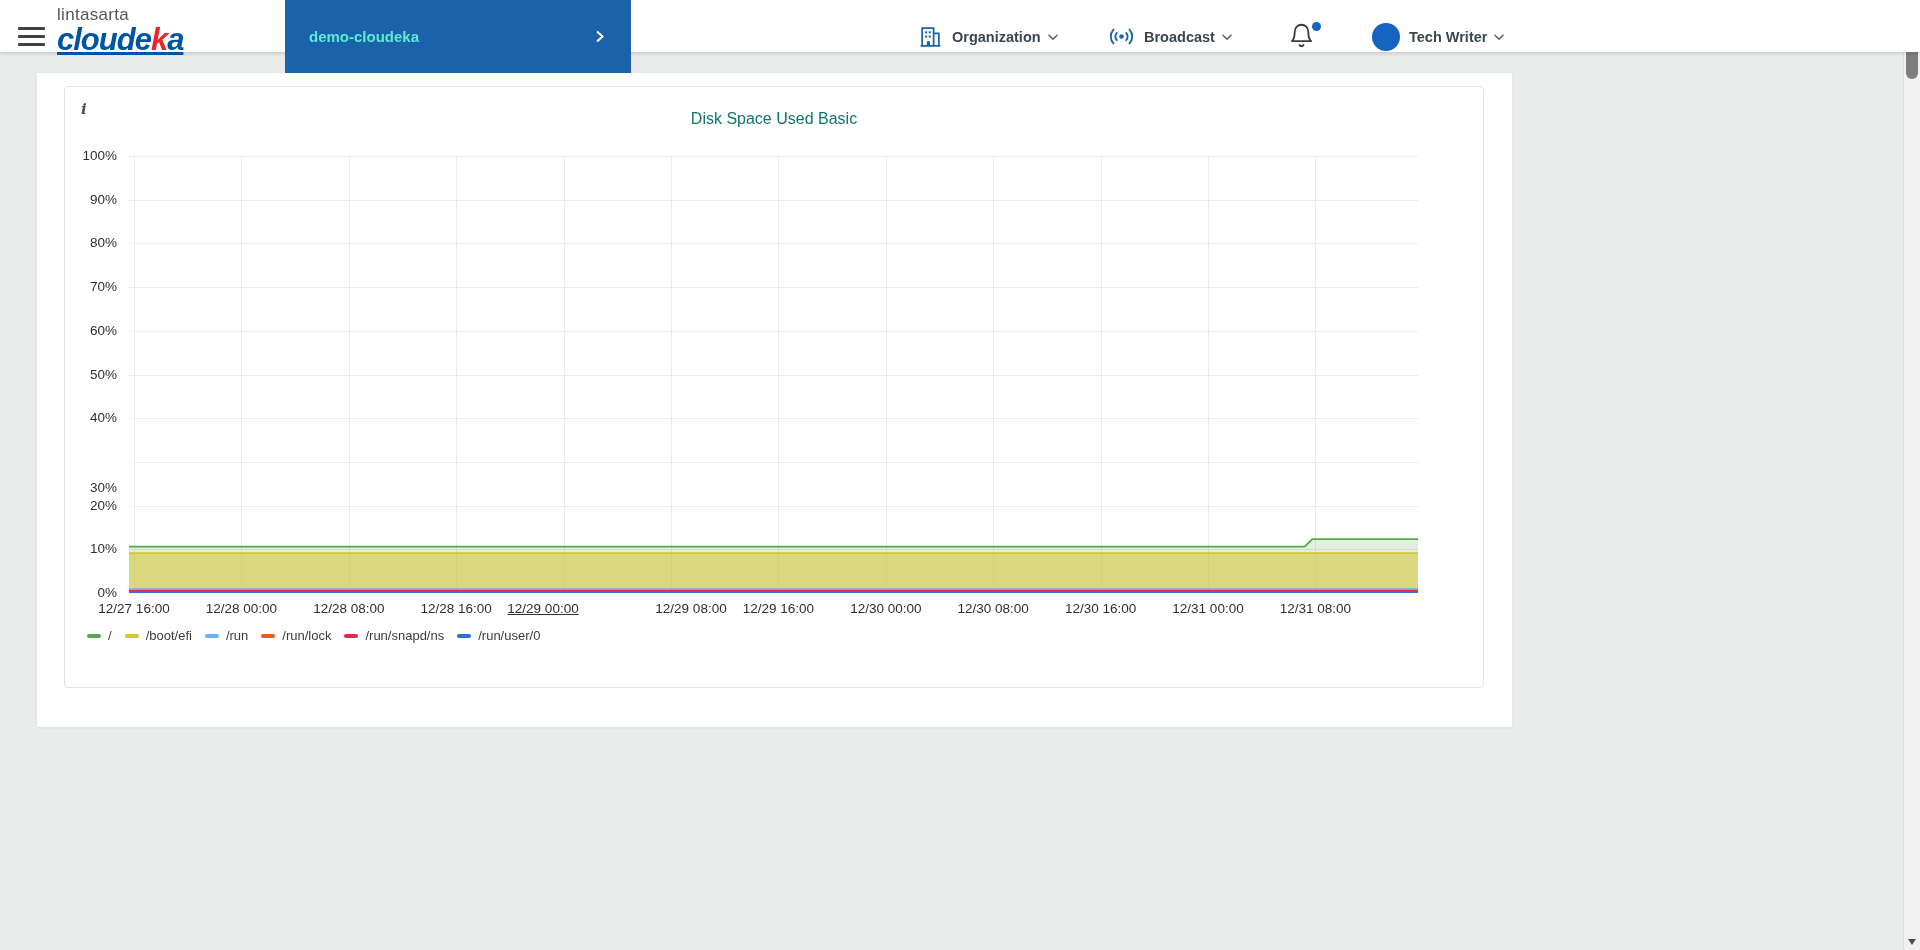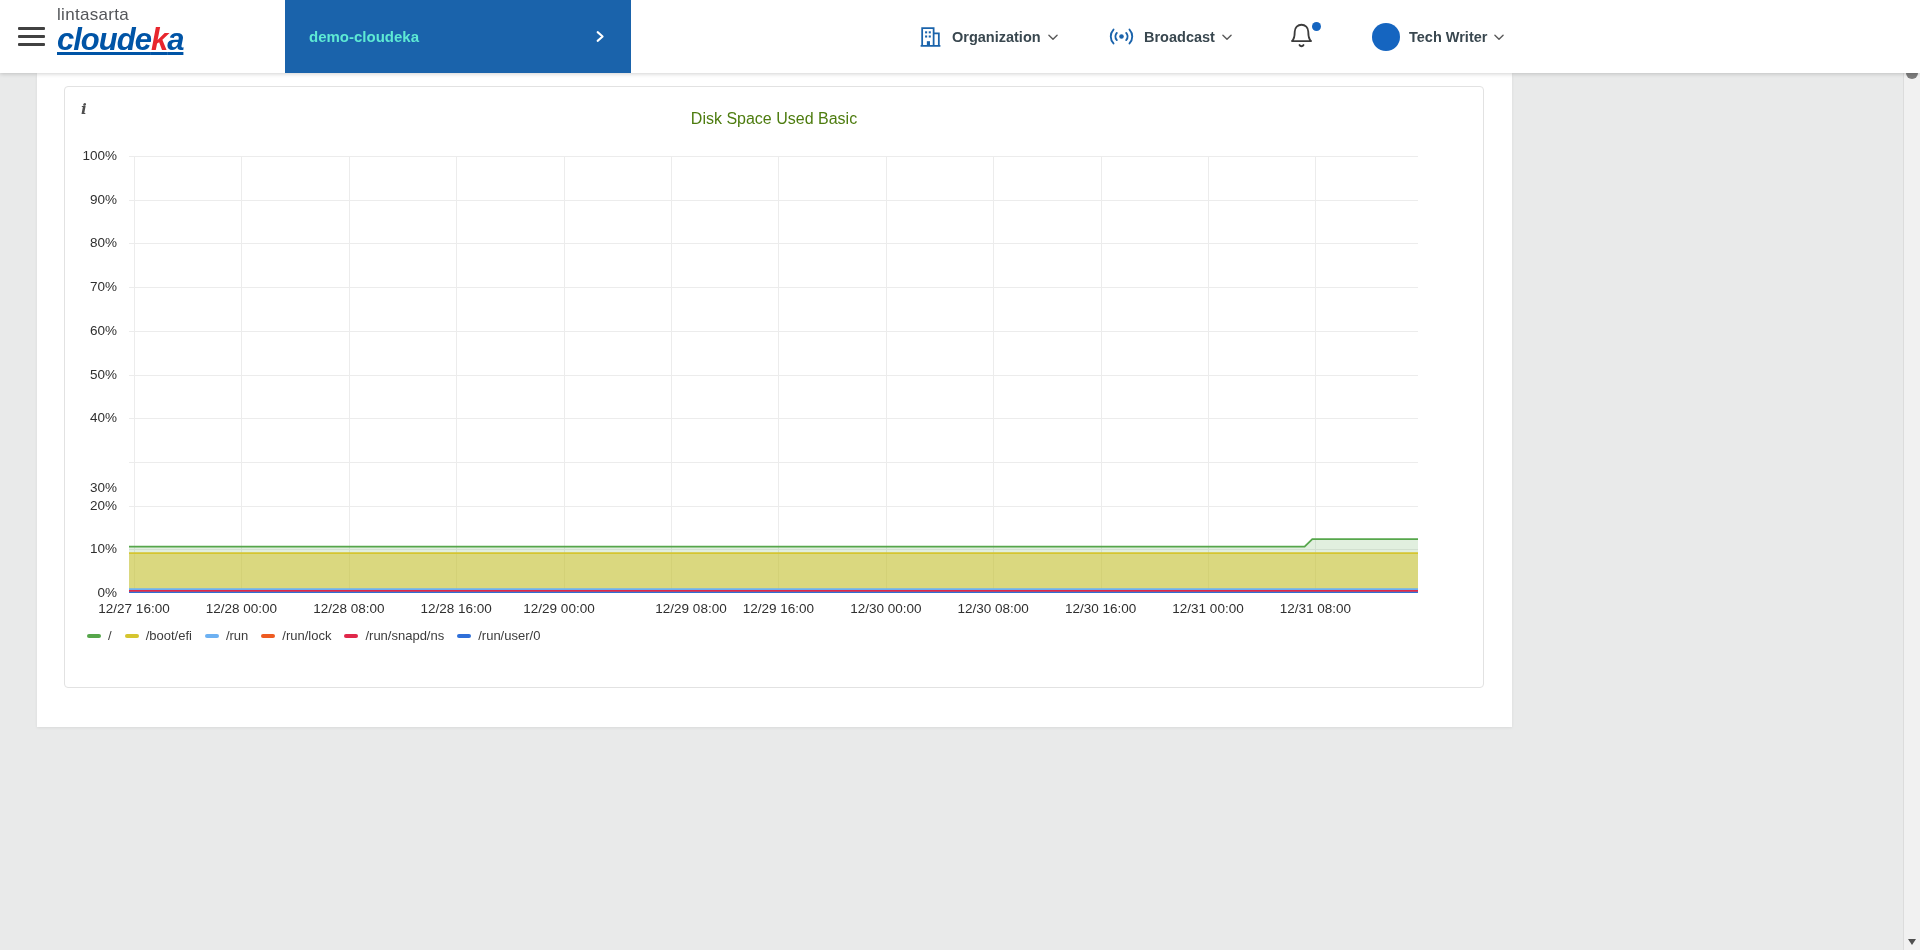--- a/index.html
+++ b/index.html
@@ -1,21 +1,21 @@
 <!DOCTYPE html>
 <html><head>
 <meta charset="utf-8">
 <style>
   *{margin:0;padding:0;box-sizing:border-box}
   html,body{width:1920px;height:950px;overflow:hidden;background:#e9eaea;
     font-family:"Liberation Sans",sans-serif;}
   .page{position:relative;width:1920px;height:950px;}
 
   
-  .header{position:absolute;left:0;top:0;width:1920px;height:73px;background:#fff;
+  .header{position:absolute;left:0;top:0;width:1920px;height:52px;background:#fff;
     box-shadow:0 1px 4px rgba(0,0,0,.18);z-index:5;}
   .hamburger{position:absolute;left:18px;top:27px;width:27px;height:20px;cursor:pointer;}
   .hamburger span{display:block;height:3px;background:#414141;margin-bottom:5px;border-radius:1px;}
   .brand{position:absolute;left:57px;top:6px;line-height:1.05;cursor:pointer;}
   .brand .line1{font-size:17px;color:#54565a;letter-spacing:.3px;}
   .brand .line2{font-size:31px;font-weight:bold;font-style:italic;color:#0054a6;letter-spacing:-1px;text-decoration:underline;}
   .brand .k{color:#e8262d;}
   .project-btn{position:absolute;left:285px;top:0;width:346px;height:73px;background:#1a63ab;
     display:flex;align-items:center;justify-content:space-between;padding:0 24px;cursor:pointer;}
   .project-btn .label{font-size:15px;font-weight:bold;color:#5eead4;}
@@ -26,21 +26,21 @@
   .avatar{width:28px;height:28px;border-radius:50%;background:#1565c0;display:inline-block;}
 
   
   .main-panel{position:absolute;left:37px;top:73px;width:1475px;height:654px;background:#fff;
     box-shadow:0 1px 3px rgba(0,0,0,.07);}
   .card{position:absolute;left:27px;top:13px;width:1420px;height:602px;background:#fff;
     border:1px solid #e2e2e2;border-radius:4px;}
   .info-icon{position:absolute;left:16px;top:13px;font-family:"DejaVu Serif",serif;
     font-style:italic;font-weight:bold;font-size:15px;color:#4f4f4f;cursor:pointer;}
   .chart-title{position:absolute;left:0;right:0;top:23px;text-align:center;font-size:16px;
-    font-weight:500;color:#4d7c0f;}
+    font-weight:500;color:#0f766e;}
   .y-labels{position:absolute;left:0;top:69px;width:52px;height:437px;}
   .y-tick{position:absolute;right:0;width:52px;text-align:right;font-size:13.5px;color:#2f2f2f;}
   .plot{position:absolute;left:64px;top:69px;width:1289px;height:437px;}
   .x-labels{position:absolute;left:64px;top:514px;width:1289px;height:20px;}
   .x-tick{position:absolute;top:0;transform:translateX(-50%);white-space:nowrap;
     font-size:13.5px;color:#2f2f2f;}
   .legend{position:absolute;left:22px;top:541px;display:flex;align-items:center;gap:13px;}
   .legend-item{display:flex;align-items:center;cursor:pointer;}
   .legend-swatch{width:14px;height:4px;border-radius:2px;display:inline-block;margin-right:7px;}
   .legend-label{font-size:13px;color:#3c3c3c;}
@@ -181,21 +181,21 @@
             <polygon points="0,437 0.0,434.8 1289.0,434.8 1289,437" fill="#e0274a" fill-opacity="0.25"></polygon>
             <polyline points="0.0,434.8 1289.0,434.8" fill="none" stroke="#e0274a" stroke-width="1.8"></polyline>
             <polygon points="0,437 0.0,436.7 1289.0,436.7 1289,437" fill="#2f6fd8" fill-opacity="0.2"></polygon>
             <polyline points="0.0,436.7 1289.0,436.7" fill="none" stroke="#2f6fd8" stroke-width="1.8"></polyline>
           </svg></div>
       <div class="x-labels" id="xlabels">
           <div class="x-tick" style="left: 5px;">12/27 16:00</div>
           <div class="x-tick" style="left: 112.4px;">12/28 00:00</div>
           <div class="x-tick" style="left: 219.8px;">12/28 08:00</div>
           <div class="x-tick" style="left: 327.2px;">12/28 16:00</div>
-          <div class="x-tick" style="left: 430px;">12/29 00:00</div>
+          <div class="x-tick" style="left: 414px; text-decoration: underline;">12/29 00:00</div>
           <div class="x-tick" style="left: 542px; margin-left: 20px;">12/29 08:00</div>
           <div class="x-tick" style="left: 649.4px;">12/29 16:00</div>
           <div class="x-tick" style="left: 756.8px;">12/30 00:00</div>
           <div class="x-tick" style="left: 864.2px;">12/30 08:00</div>
           <div class="x-tick" style="left: 971.6px;">12/30 16:00</div>
           <div class="x-tick" style="left: 1079px;">12/31 00:00</div>
           <div class="x-tick" style="left: 1186.4px;">12/31 08:00</div>
         </div>
       <div class="legend" id="legend">
           <div class="legend-item">

